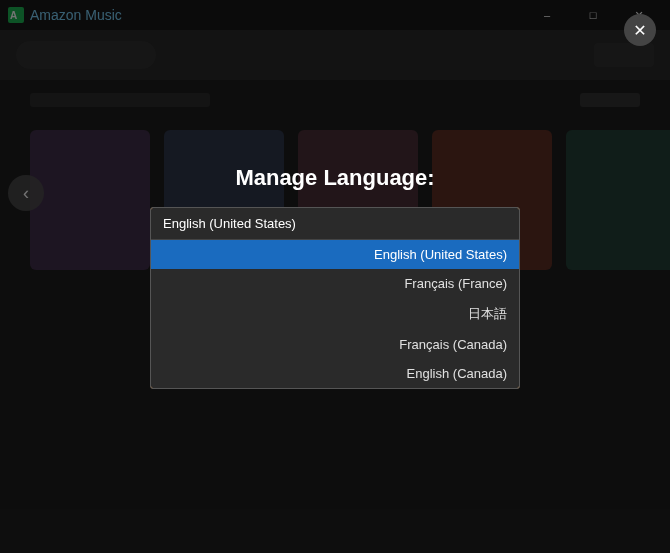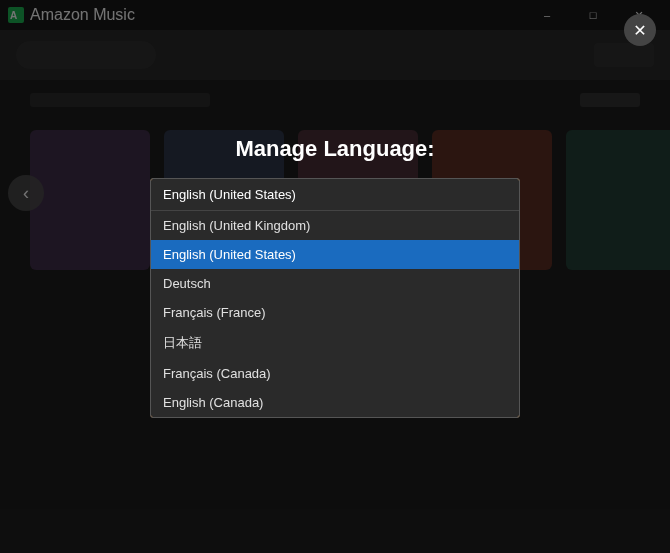--- a/index.html
+++ b/index.html
@@ -28,22 +28,22 @@
     .title-bar-left {
       display: flex;
       align-items: center;
       gap: 6px;
     }
     .title-bar-logo {
       width: 16px;
       height: 16px;
     }
     .title-bar-title {
-      color: #ffffff;
-      font-size: 16px;
+      color: #7dd3fc;
+      font-size: 14px;
     }
     .title-bar-controls {
       display: flex;
       gap: 0;
     }
     .title-bar-btn {
       width: 46px;
       height: 30px;
       background: transparent;
       border: none;
@@ -189,20 +189,21 @@
     }
 
     
     .dialog {
       position: relative;
       z-index: 25;
       display: flex;
       flex-direction: column;
       align-items: center;
       gap: 16px;
+      text-align: right;
     }
 
     .dialog-title {
       color: #ffffff;
       font-size: 22px;
       font-weight: 700;
     }
 
     .language-dropdown-container {
       width: 370px;
@@ -300,23 +301,21 @@
   <button class="close-overlay-btn">✕</button>
 
   <div class="dialog">
     <h2 class="dialog-title">Manage Language:</h2>
 
     <div class="language-dropdown-container">
       <div class="language-select-trigger">
         <span>English (United States)</span>
       </div>
       <div class="language-list" id="language-list">
-      <div class="language-item">English (United Kingdom)</div>
           <div class="language-item selected">English (United States)</div>
-          <div class="language-item">Deutsch</div>
           <div class="language-item">Français (France)</div>
           <div class="language-item">日本語</div>
           <div class="language-item">Français (Canada)</div>
           <div class="language-item">English (Canada)</div>
         </div>
     </div>
   </div>
 </div>
 
 </body></html>

